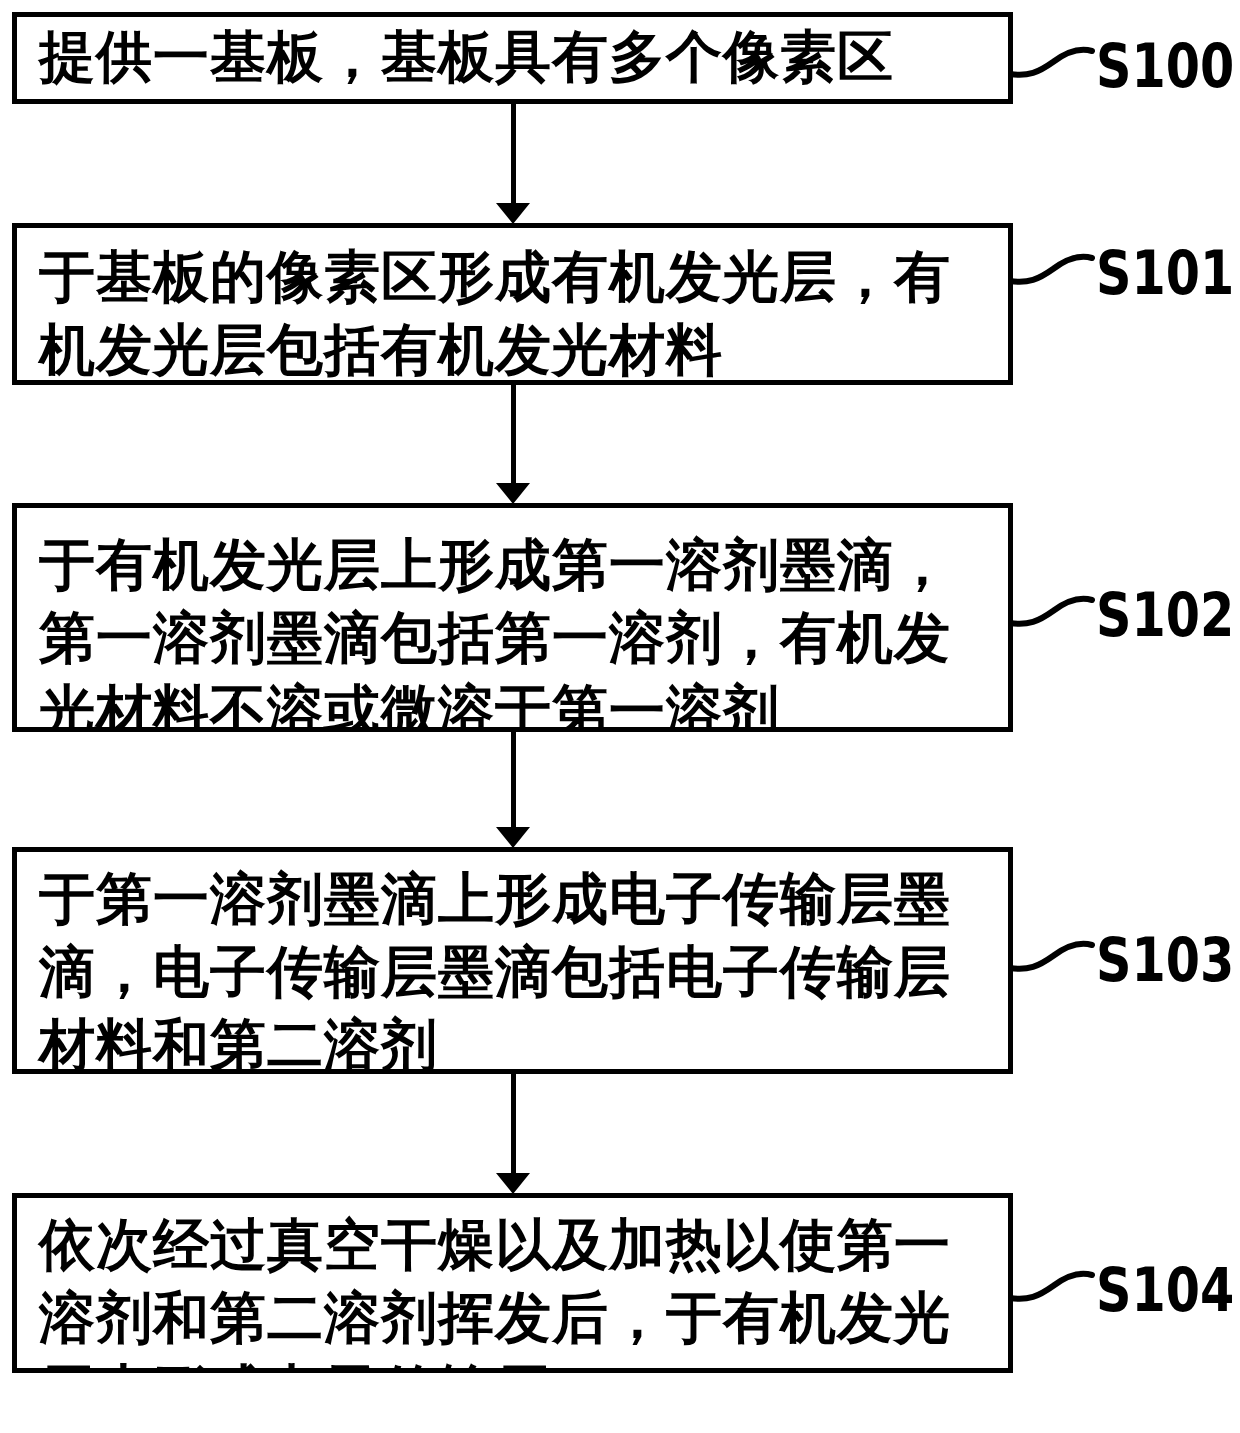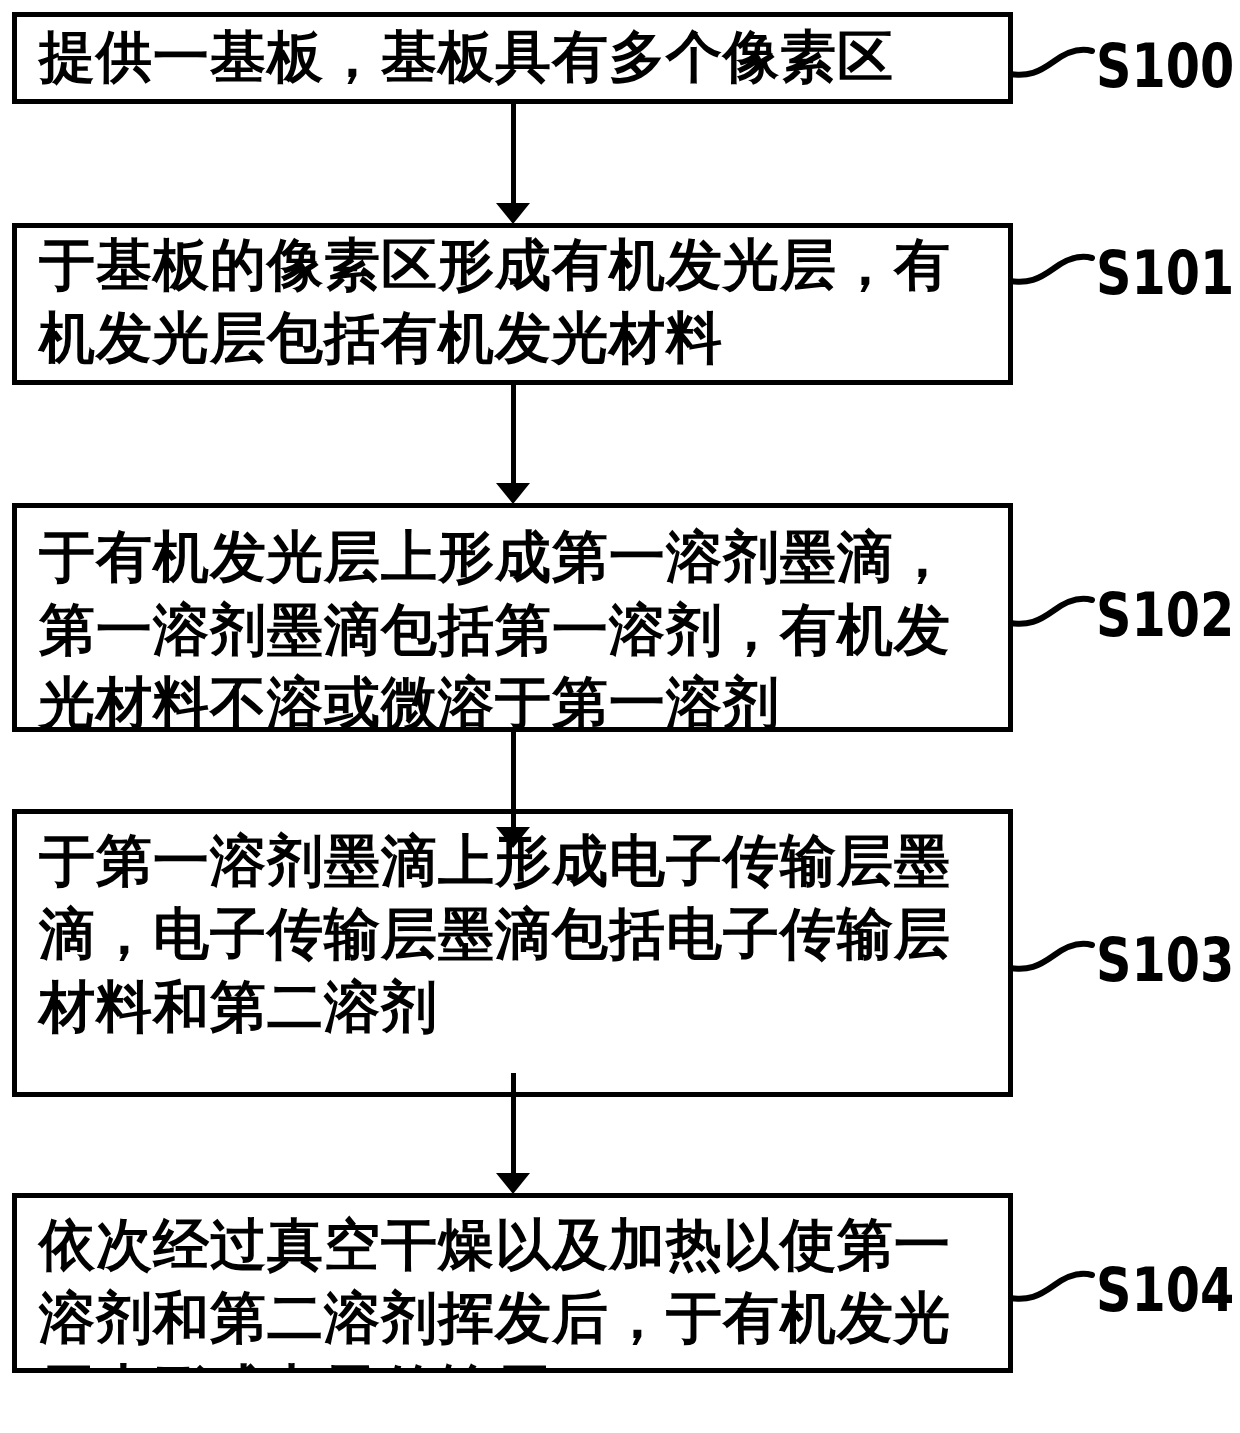--- a/index.html
+++ b/index.html
@@ -24,23 +24,23 @@
     background: #ffffff;
     color: #000000;
     font-size: 56px;
     font-weight: bold;
     line-height: 73px;
     padding: 8px 18px 0 22px;
     letter-spacing: 1px;
     overflow: hidden;
   }
   #box-s100 { top: 12px;   height: 92px;  line-height: 76px; padding-top: 2px; }
-  #box-s101 { top: 223px;  height: 162px; padding-top: 0; }
-  #box-s102 { top: 503px;  height: 229px; padding-top: 12px; }
-  #box-s103 { top: 809px;  height: 288px; padding-top: 10px; }
+  #box-s101 { top: 223px;  height: 162px; padding-top: 12px; }
+  #box-s102 { top: 503px;  height: 229px; padding-top: 20px; }
+  #box-s103 { top: 847px;  height: 227px; padding-top: 10px; }
   #box-s104 { top: 1193px; height: 180px; padding-top: 10px; }
 
   .flow-arrow {
     position: absolute;
     left: 496px;
     width: 35px;
   }
   #arrow-1 { top: 103px;  height: 121px; }
   #arrow-2 { top: 384px;  height: 120px; }
   #arrow-3 { top: 731px;  height: 117px; }

